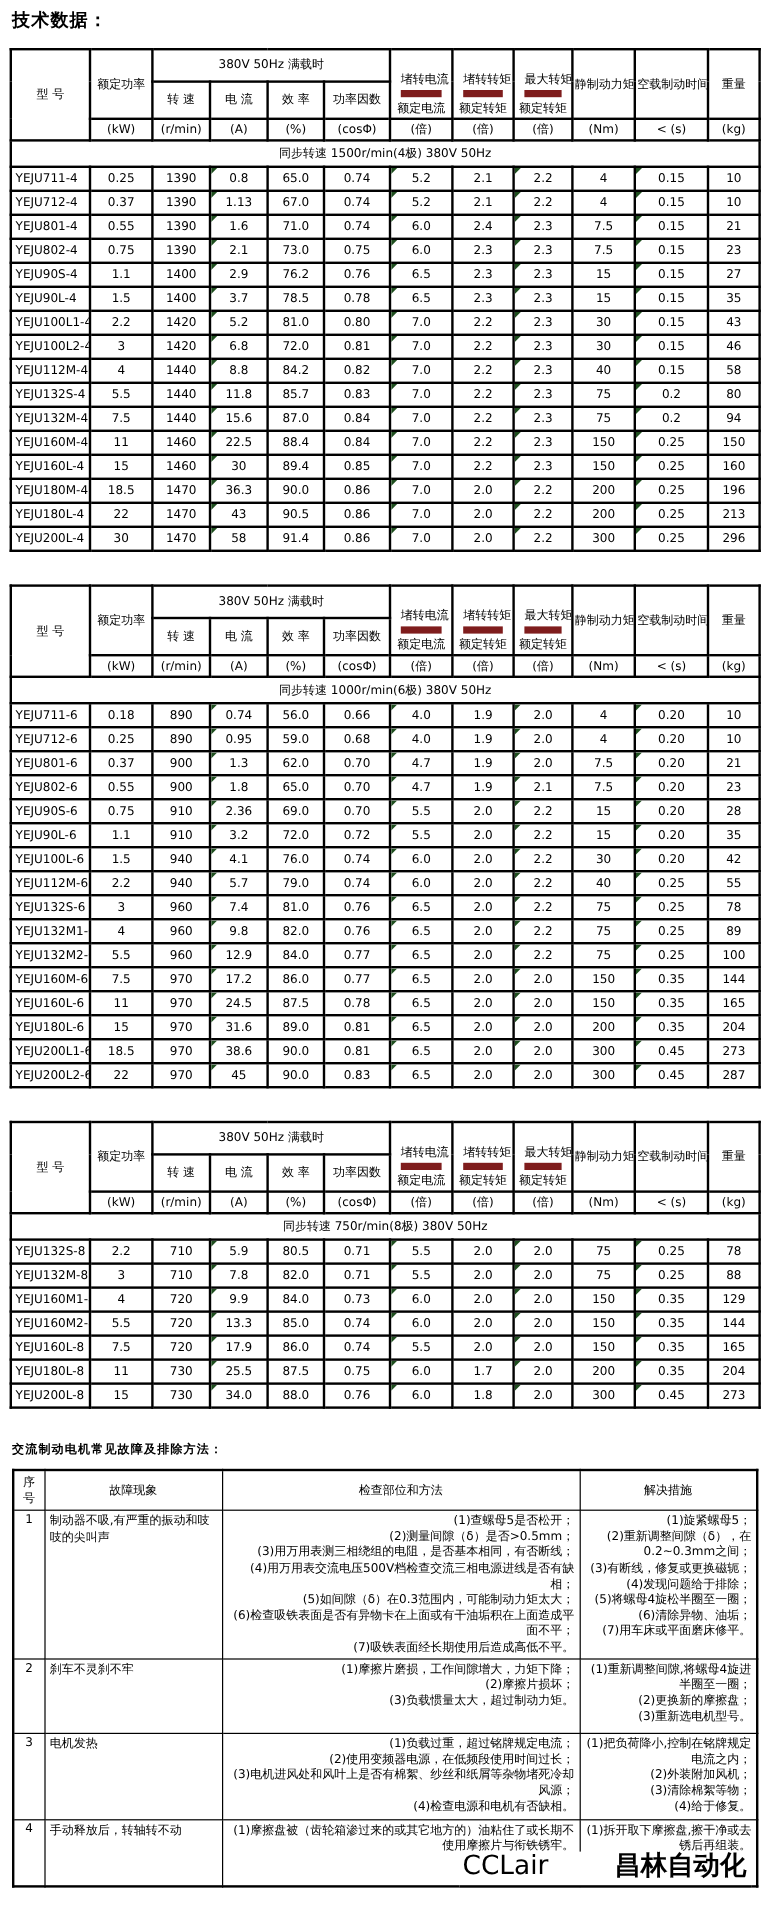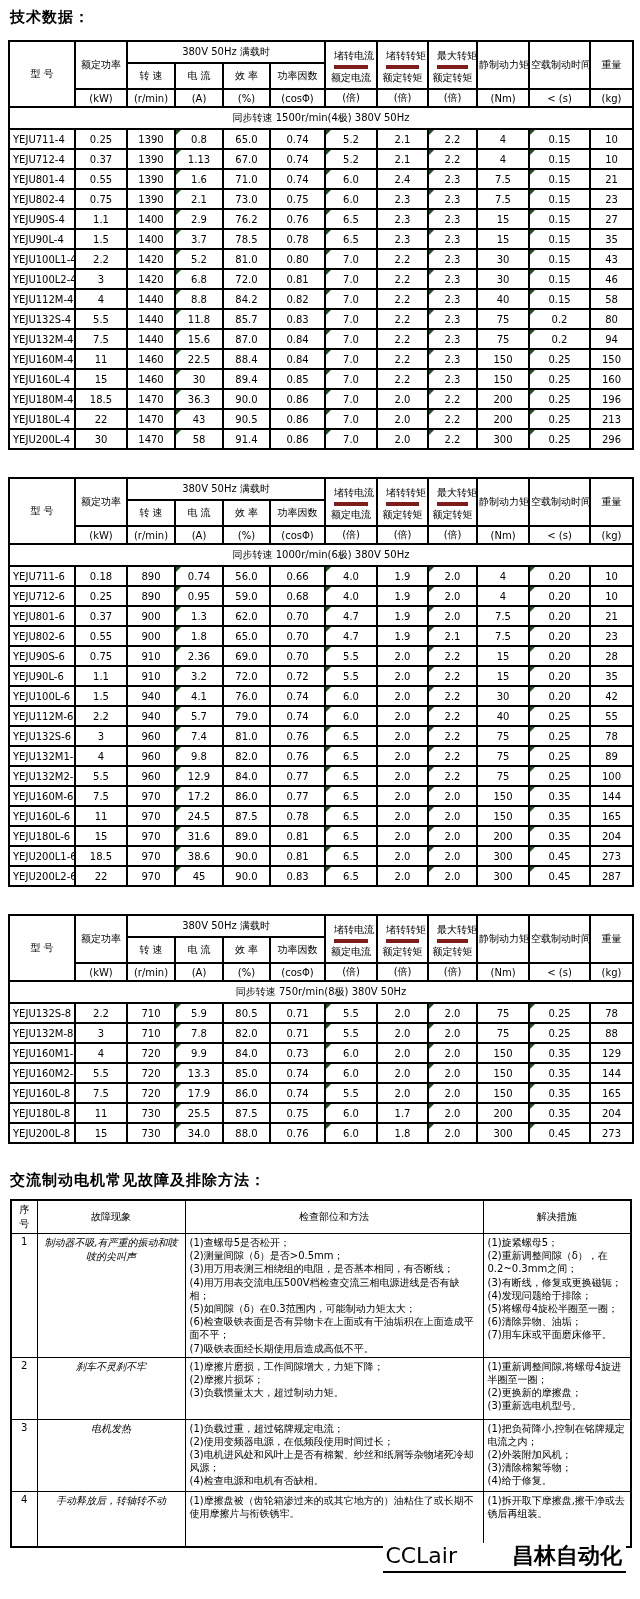--- a/index.html
+++ b/index.html
@@ -16,21 +16,21 @@
     background: #fff;
     overflow: hidden;
   }
   .page-title {
     font-size: 15px;
     font-weight: bold;
     margin: 8px 0 13px 10px;
     letter-spacing: 1px;
   }
   .section-title {
-    font-size: 15px;
+    font-size: 10px;
     font-weight: bold;
     margin: 26px 0 9px 10px;
     letter-spacing: 1px;
   }
 
   
   table.spec-table {
     border-collapse: collapse;
     table-layout: fixed;
     width: 624px;
@@ -47,23 +47,23 @@
     white-space: nowrap;
   }
   table.spec-table tr.hrowA th { height: 22px; }
   table.spec-table tr.hrowB th { height: 26px; }
   table.spec-table tr.hrowC th { height: 18px; }
   table.spec-table tr.hrowD th { height: 22px; }
   table.spec-table tbody td { height: 20px; position: relative; }
   table.spec-table td.model { text-align: left; padding-left: 3px; }
   .frac .ftop {
     display: block;
-    border-bottom: 4px solid #7f1d1d;
+    border-bottom: 6px solid #7f1d1d;
     padding-bottom: 2px;
-    margin: 4px 7px 2px 7px;
+    margin: 16px 7px 2px 7px;
   }
   .frac .fbot { display: block; }
   td.mark::before {
     content: "";
     position: absolute;
     top: 0; left: 0;
     width: 0; height: 0;
     border-top: 5px solid #1f4f1f;
     border-right: 5px solid transparent;
   }
@@ -78,22 +78,22 @@
   }
   table.fault-table th, table.fault-table td {
     border: 1px solid #000;
     padding: 2px 4px;
     font-weight: normal;
     vertical-align: top;
   }
   table.fault-table { border: 2px solid #000; }
   table.fault-table thead th { text-align: center; vertical-align: middle; height: 30px; }
   td.fault-no { text-align: center; }
-  td.fault-symptom { text-align: center; vertical-align: middle; line-height: 1.4; white-space: normal; font-style: italic; }
-  td.fault-text { line-height: 1.32; }
+  td.fault-symptom { text-align: left; vertical-align: middle; line-height: 1.4; white-space: normal; }
+  td.fault-text { line-height: 1.32; text-align: right; }
   td.fault-text div { margin: 0; }
   table.fault-table tbody tr:nth-child(1) td { height: 100px; }
   table.fault-table tbody tr:nth-child(2) td { height: 62px; }
   table.fault-table tbody tr:nth-child(3) td { height: 72px; }
   table.fault-table tbody tr:nth-child(4) td { height: 56px; }
 
   .watermark {
     position: absolute;
     right: 14px;
     top: 1543px;

